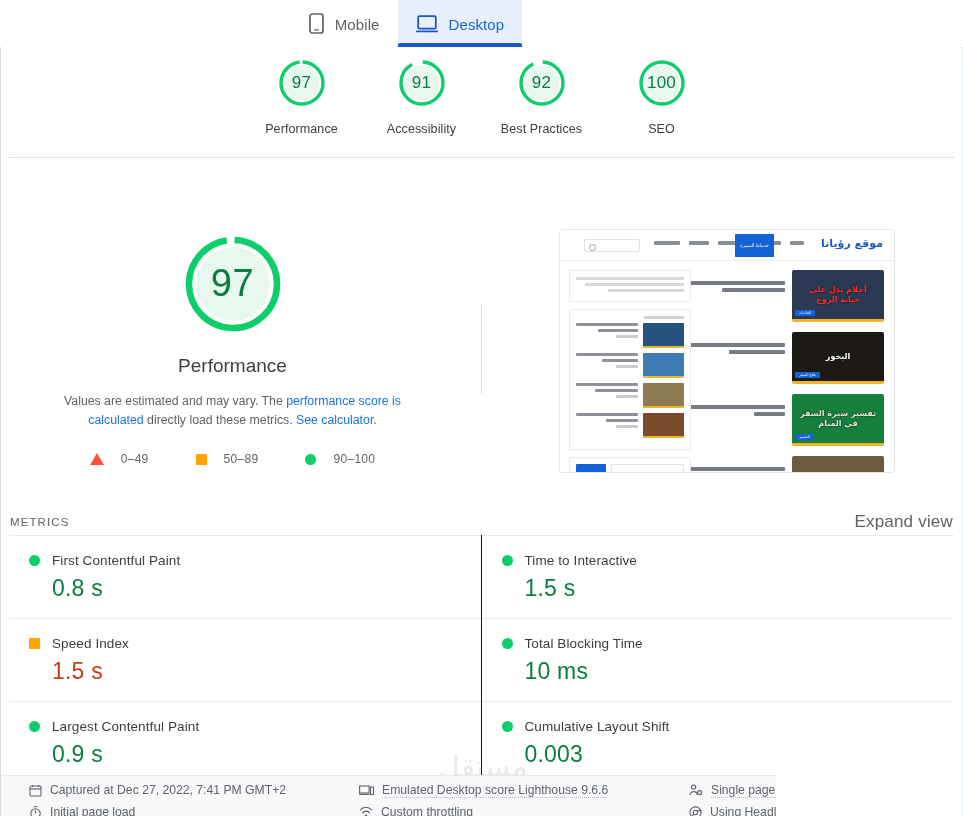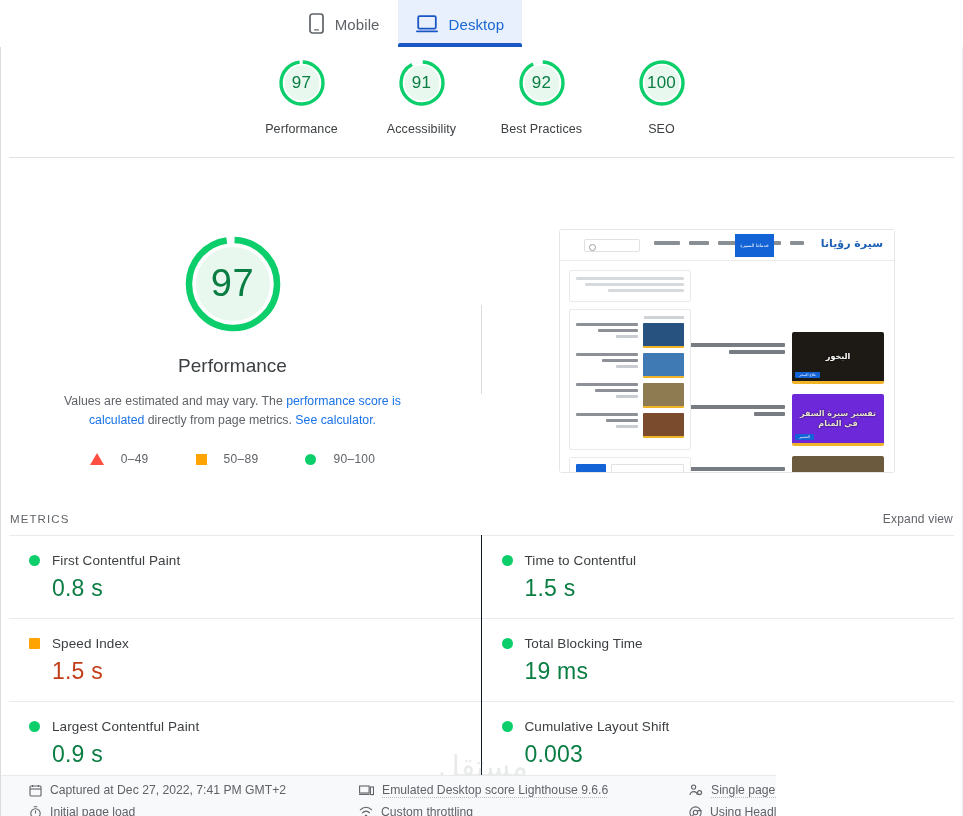--- a/index.html
+++ b/index.html
@@ -194,21 +194,21 @@
   
   .metrics-head {
     position: absolute; left: 0; top: 512px; width: 963px;
     display: flex; align-items: center; justify-content: space-between;
     padding: 0 10px 0 10px;
   }
   .metrics-title {
     font-size: 11.5px; color: #5f6368; letter-spacing: 1.1px;
   }
   .expand-view {
-    font-size: 12px; color: #5f6368; letter-spacing: .2px; cursor: pointer;
+    font-size: 17px; color: #5f6368; letter-spacing: .2px; cursor: pointer;
   }
   .metrics-grid {
     position: absolute; left: 9px; top: 535px; width: 945px;
     display: grid; grid-template-columns: 1fr 1fr; column-gap: 0;
   }
   .mcell {
     padding: 17px 0 16px 0; border-top: 1px solid #e8eaed;
     position: relative;
   }
   .mcol-left .mcell { padding-left: 20px; padding-right: 18px; }
@@ -334,21 +334,21 @@
   <div class="perfblock">
     <div class="bigring">
       <svg width="104" height="104" viewBox="0 0 104 104">
         <circle cx="52" cy="52" r="37" fill="#e8f8ef"></circle>
         <circle cx="52" cy="52" r="44" fill="none" stroke="#0cce6b" stroke-width="6.5" stroke-dasharray="268.2 276.5" stroke-linecap="butt" transform="rotate(-88 52 52)"></circle>
       </svg>
       <div class="num">97</div>
     </div>
     <div class="perftitle">Performance</div>
     <div class="perfdesc">
-      <span>Values are estimated and may vary. The </span><a href="#">performance score is calculated</a><span> directly from page metrics. </span><a href="#">See calculator.</a>
+      <span>Values are estimated and may vary. The </span><a href="#">performance score is calculated</a><span> directly load these metrics. </span><a href="#">See calculator.</a>
     </div>
     <div class="legend">
       <div class="item">
         <span class="tri"></span>
         <span class="lg-label">0–49</span>
       </div>
       <div class="item">
         <span class="sq"></span>
         <span class="lg-label">50–89</span>
       </div>
@@ -358,52 +358,65 @@
       </div>
     </div>
   </div>
 
   <div class="vdivider"></div>
 
   <div class="thumb-wrap">
     <div class="thumb-inner">
 
       <div class="tb-nav">
-        <div class="tb-logo">سيرة رؤيانا</div>
+        <div class="tb-logo">موقع رؤيانا</div>
         <div class="tb-menu">
           <i style="width:26px"></i>
             <i style="width:20px"></i>
             <i style="width:30px"></i>
             <i style="width:24px"></i>
             <i style="width:14px"></i>
         </div>
         <div class="tb-cta">
           <span>خدماتنا المميزة</span>
         </div>
         <div class="tb-search"></div>
       </div>
 
       <div class="tb-body">
 
         <div class="tb-col-main">
+          <div class="tb-card" style="top:0">
+            <div class="tb-thumbimg" style="background:#2b3a52">
+              <div class="ttl">أحلام تدل على خيانة الزوج</div>
+              <div class="cap">العلامات</div>
+            </div>
+            <div class="tb-meta">
+              <span class="cat"></span>
+              <div class="h">
+                  <i style="width:100%"></i>
+                  <i style="width:62%"></i>
+                </div>
+            </div>
+          </div>
           <div class="tb-card" style="top:62px">
             <div class="tb-thumbimg" style="background:#1d1a16">
               <div class="ttl" style="color:#fff">البخور</div>
               <div class="cap">علاج السحر</div>
             </div>
             <div class="tb-meta">
               <span class="cat"></span>
               <div class="h">
                   <i style="width:100%"></i>
                   <i style="width:55%"></i>
                 </div>
             </div>
           </div>
           <div class="tb-card" style="top:124px">
-            <div class="tb-thumbimg" style="background:#6d28d9">
+            <div class="tb-thumbimg" style="background:#15803d">
               <div class="ttl" style="color:#e8e2d4">تفسير سيرة السفر في المنام</div>
               <div class="cap">التفسير</div>
             </div>
             <div class="tb-meta">
               <span class="cat"></span>
               <div class="h">
                   <i style="width:100%"></i>
                   <i style="width:30%"></i>
                 </div>
             </div>
@@ -502,30 +515,30 @@
           <span class="mname">Largest Contentful Paint</span>
         </div>
         <div class="mvalue">0.9 s</div>
       </div>
     </div>
 
     <div class="mcol-right">
       <div class="mcell">
         <div class="mrow">
           <span class="mdot"></span>
-          <span class="mname">Time to Contentful</span>
+          <span class="mname">Time to Interactive</span>
         </div>
         <div class="mvalue">1.5 s</div>
       </div>
       <div class="mcell">
         <div class="mrow">
           <span class="mdot"></span>
           <span class="mname">Total Blocking Time</span>
         </div>
-        <div class="mvalue">19 ms</div>
+        <div class="mvalue">10 ms</div>
       </div>
       <div class="mcell">
         <div class="mrow">
           <span class="mdot"></span>
           <span class="mname">Cumulative Layout Shift</span>
         </div>
         <div class="mvalue">0.003</div>
       </div>
     </div>
 

